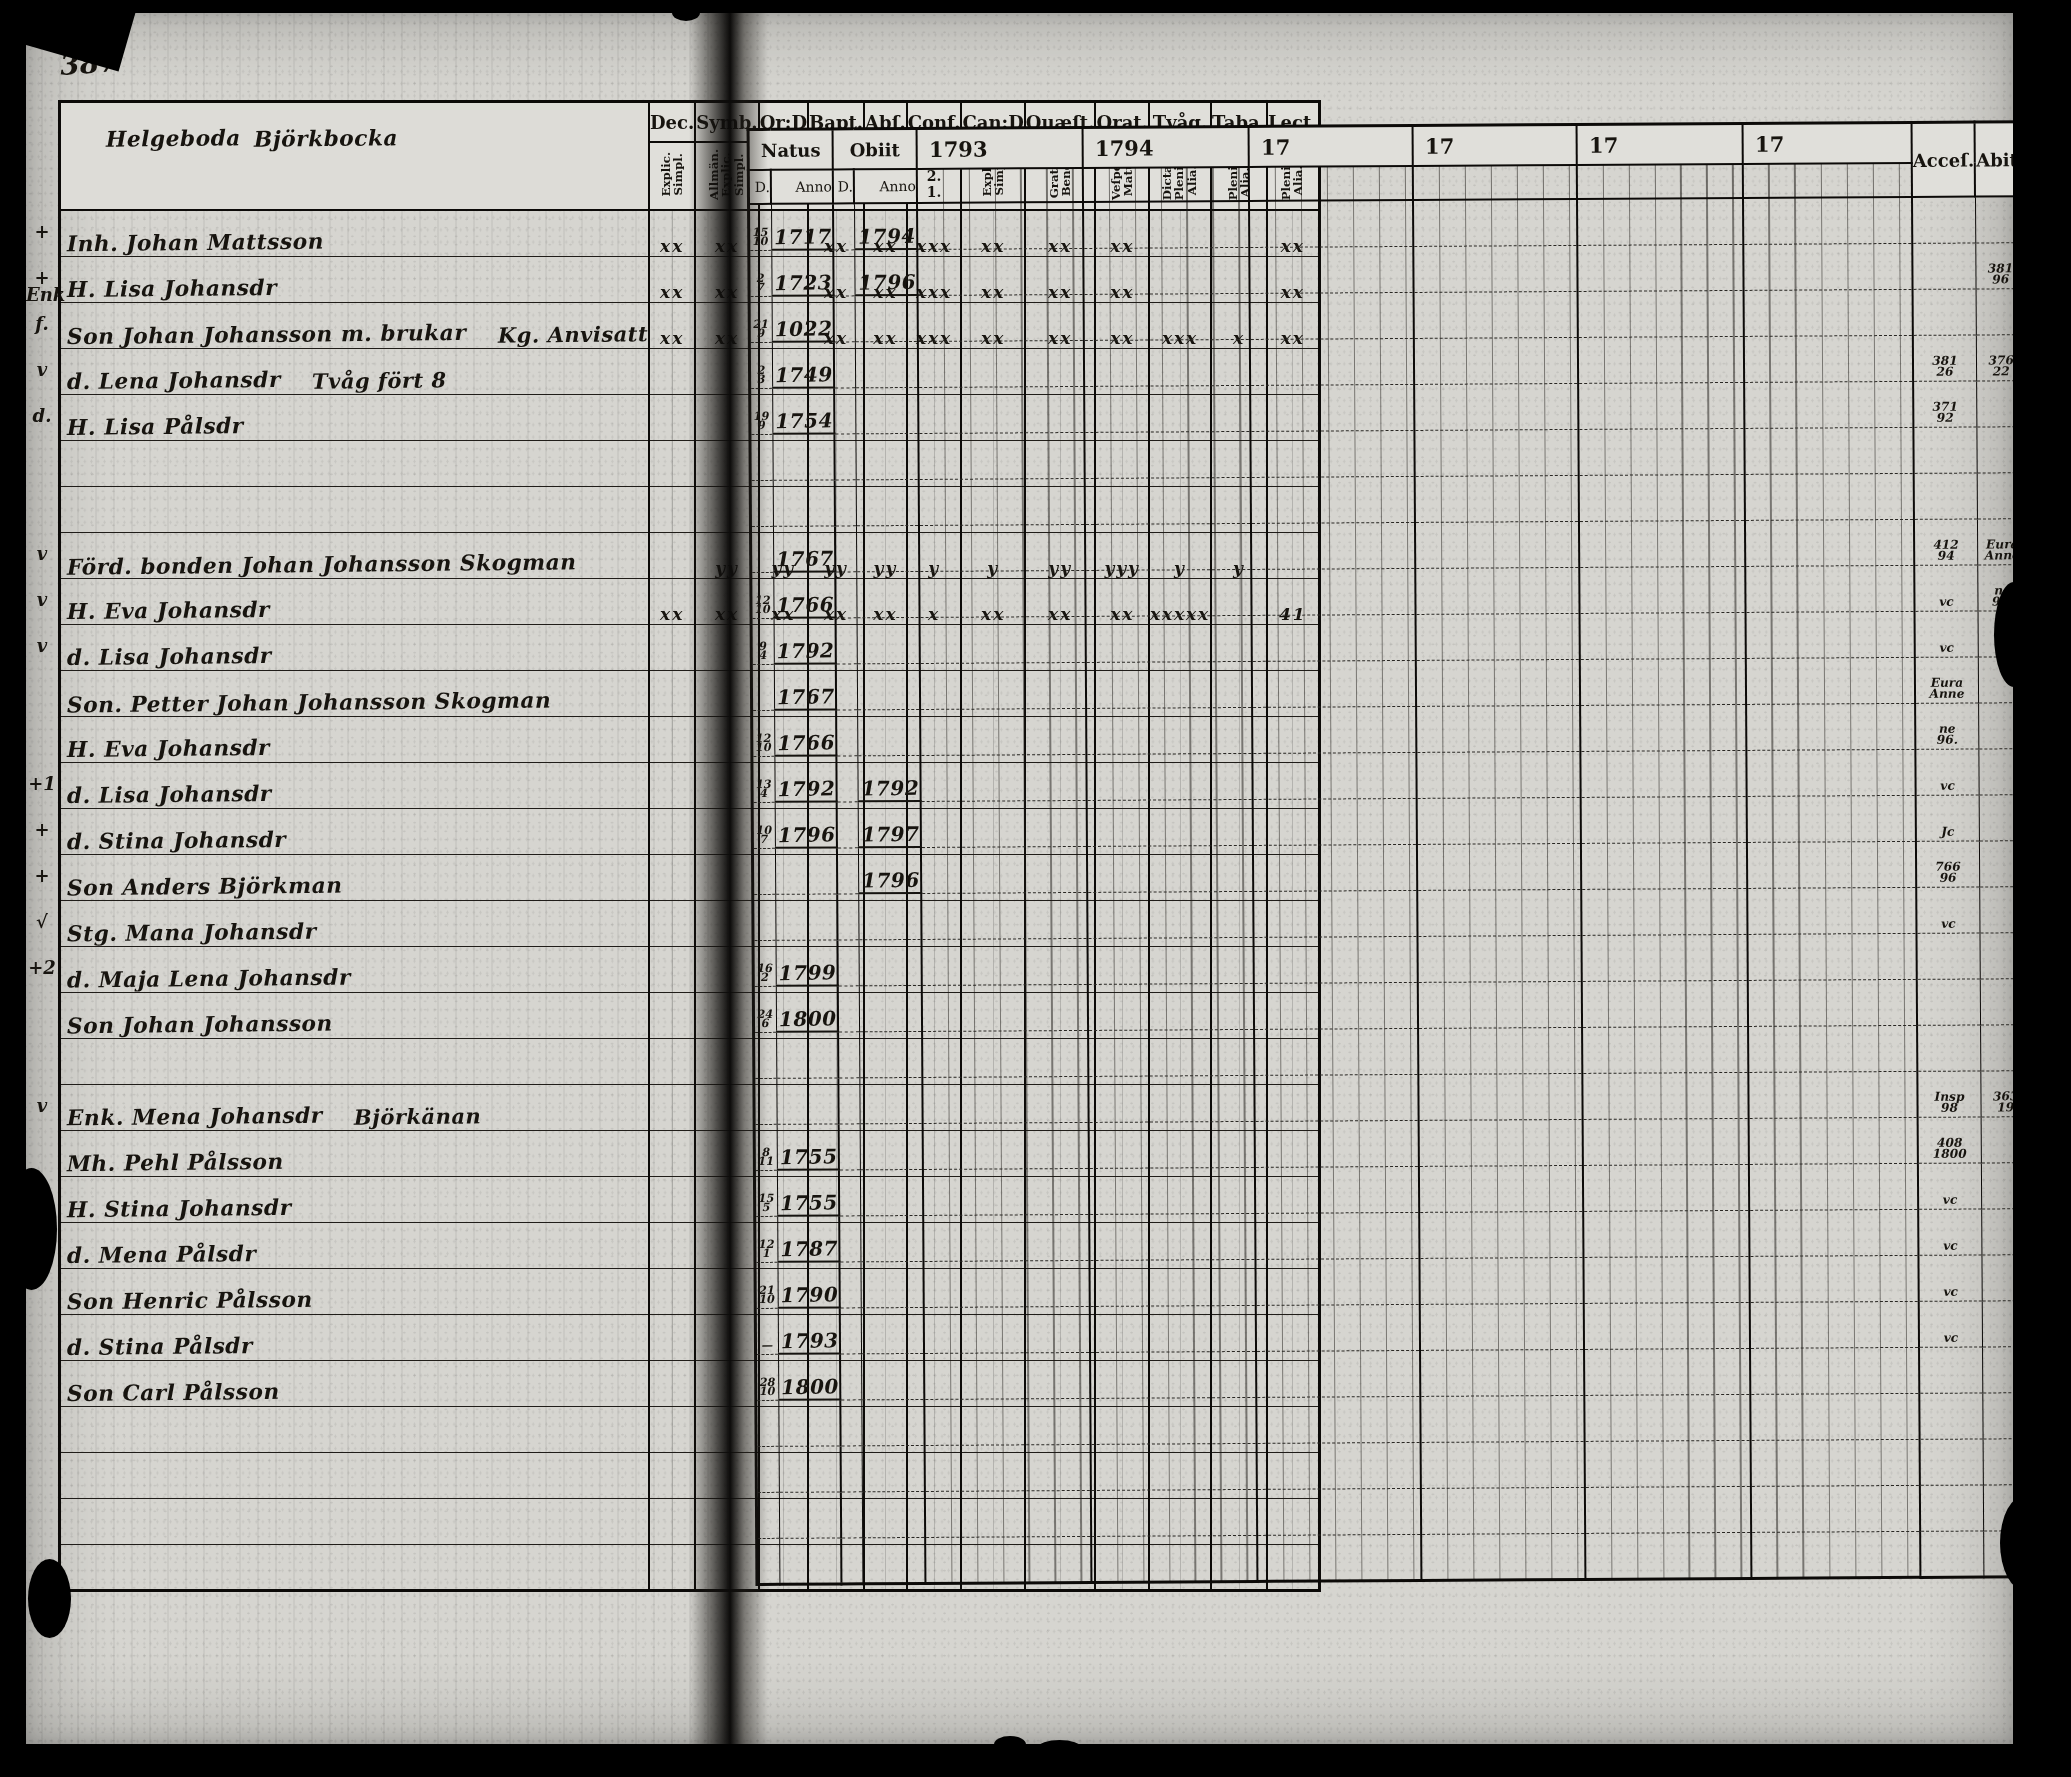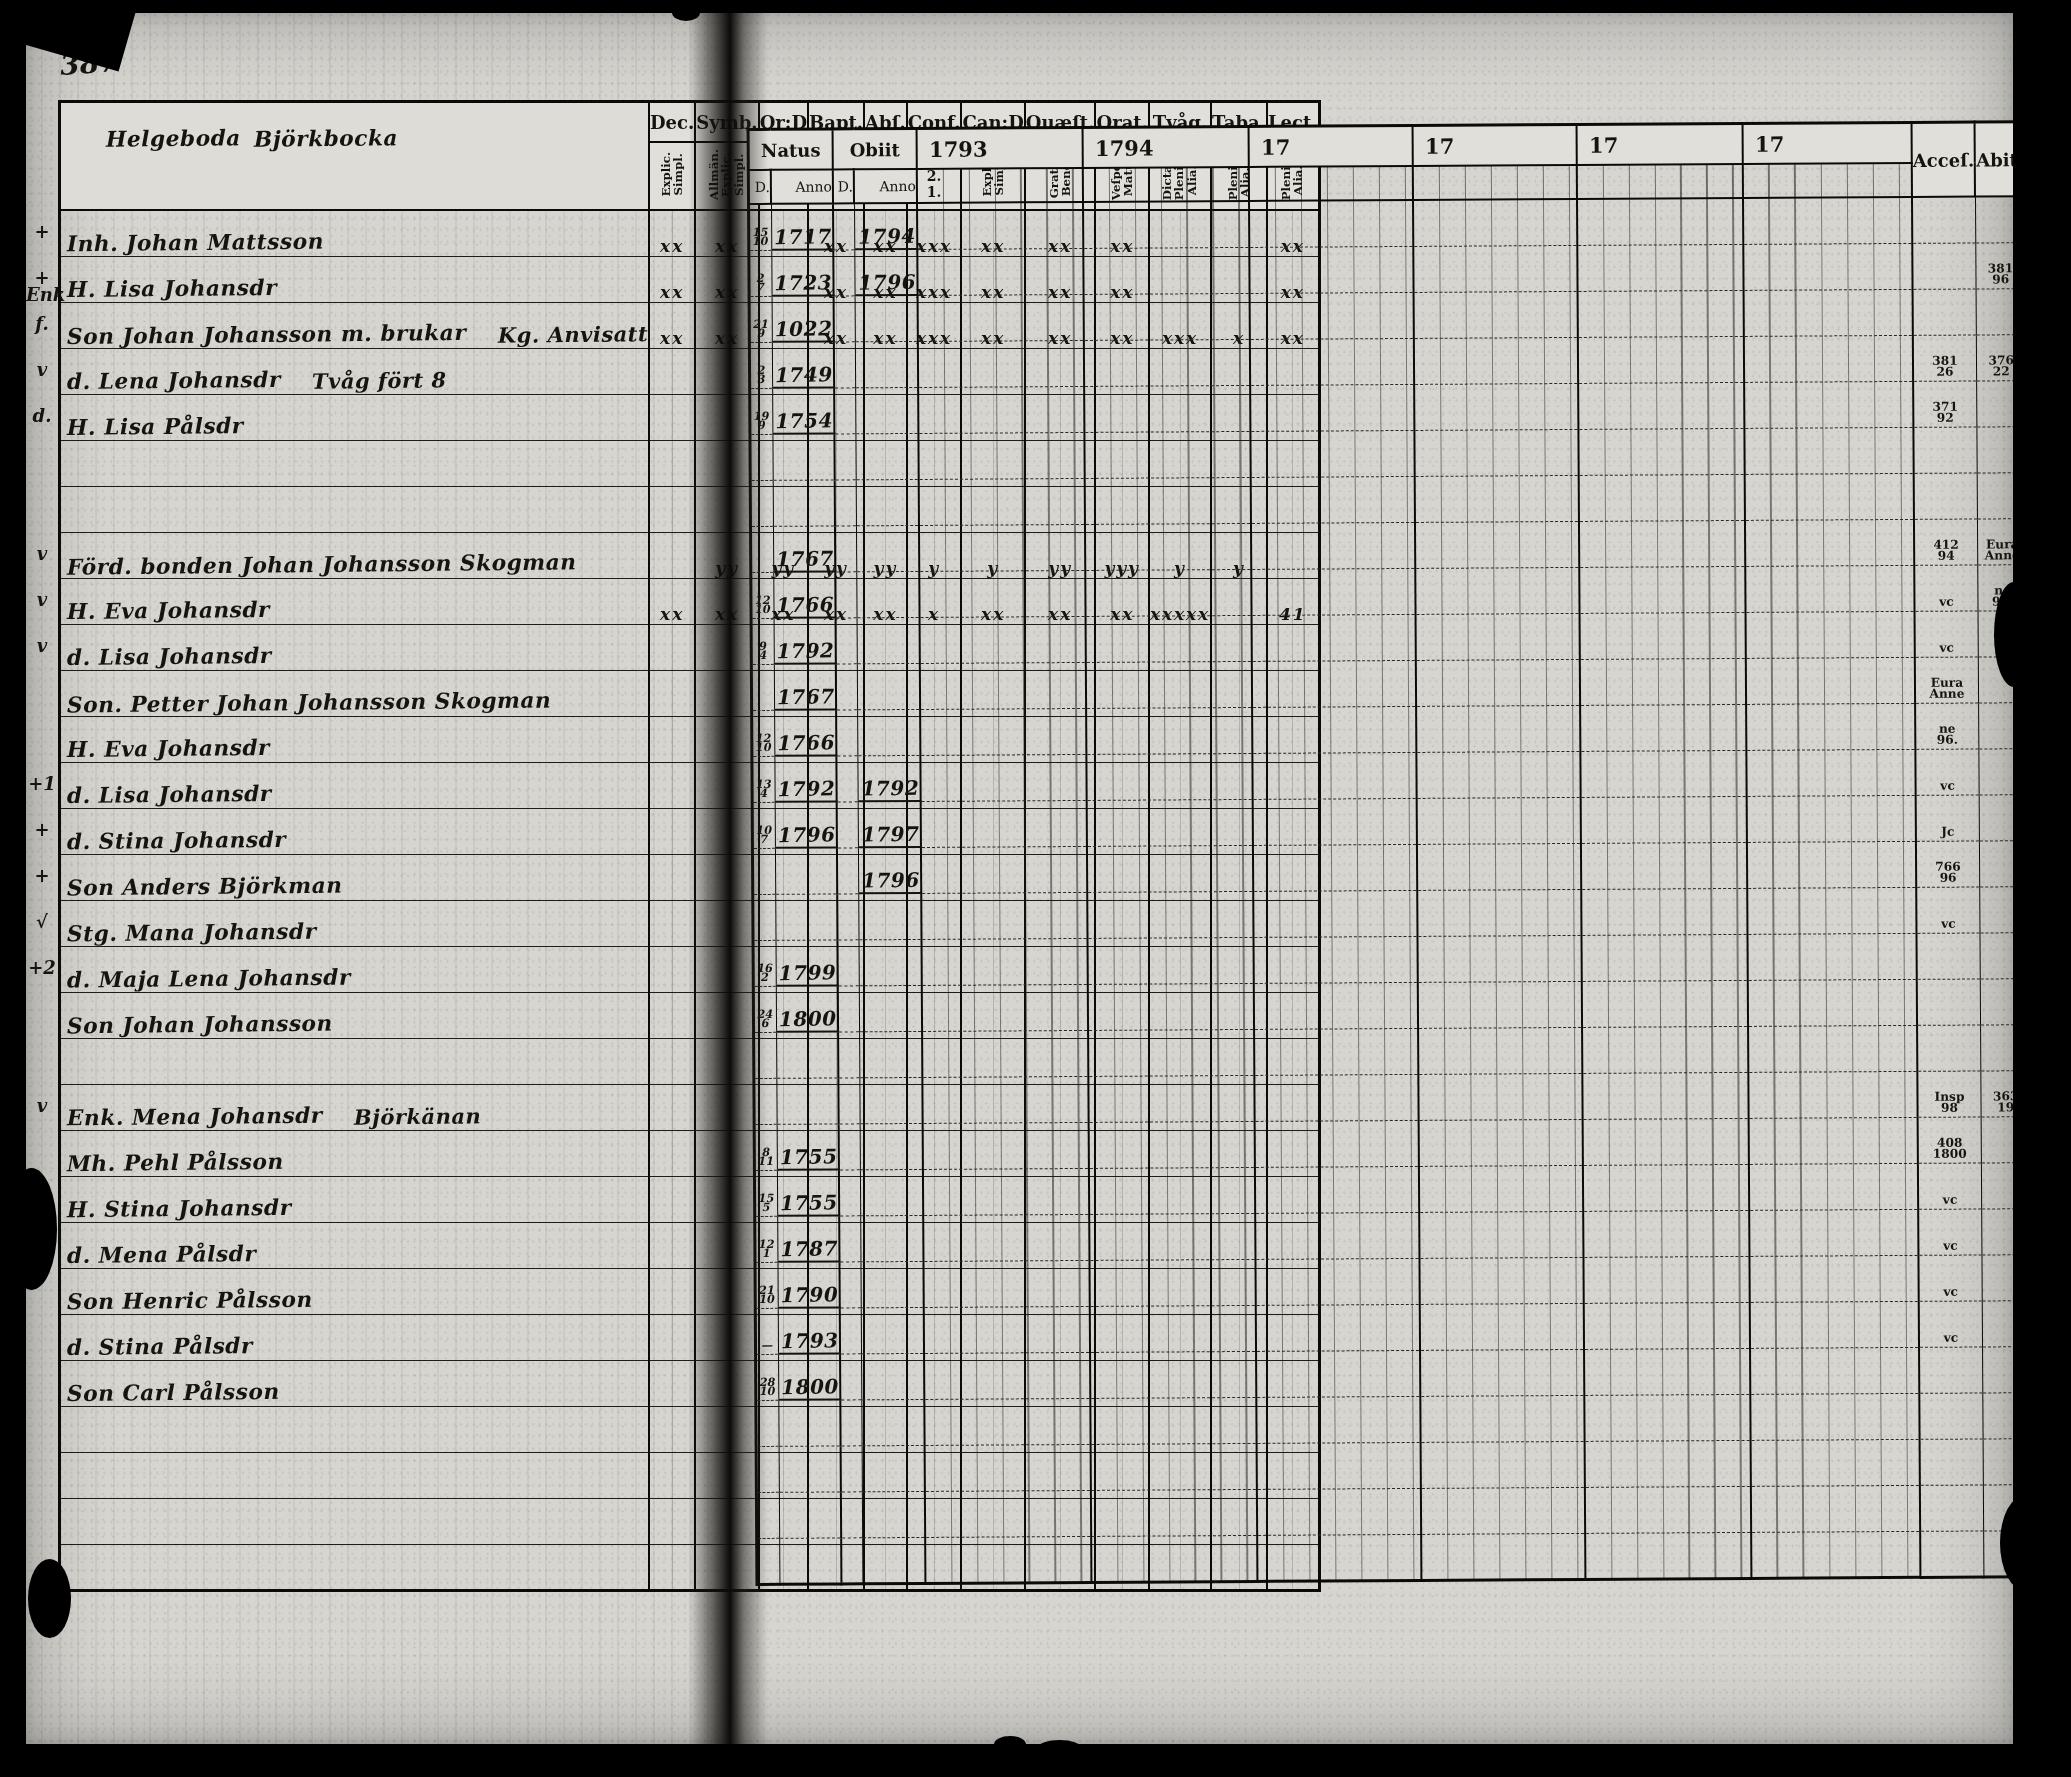--- a/index.html
+++ b/index.html
@@ -53,21 +53,21 @@
   .c-nata{border-right:2.8px solid #0c0a08;text-align:right;padding-left:2.8px;}
   .c-obd{border-right:1.9px solid #0c0a08;}
   .c-oba{border-right:2.8px solid #0c0a08;text-align:left;padding-left:3.8px;}
   .c-year{border-right:2.8px solid #0c0a08;
           background:repeating-linear-gradient(90deg,transparent 0 24.5px,rgba(25,22,18,.5) 24.5px 26px);}
   .c-accef{border-right:1.9px solid #0c0a08;text-align:center;}
   .c-abit{border-right:3.8px solid #0c0a08;text-align:center;}
   .yr{font-size:20px;}
   .frac{display:inline-block;font-size:11.3px;line-height:.85;font-style:italic;font-weight:bold;
         white-space:pre-line;text-align:center;padding-bottom:2.8px;}
-  .sm{display:inline-block;font-size:12.2px;line-height:.92;font-weight:bold;
+  .sm{display:inline-block;font-size:12.2px;line-height:.92;font-style:italic;font-weight:bold;
       white-space:pre-line;padding-bottom:1.9px;}
   
   #margin-col{position:absolute;left:26px;top:210px;width:32px;}
   .mrow{height:46px;text-align:center;font-size:18px;font-weight:bold;font-style:italic;
         white-space:pre-line;line-height:.95;padding-top:13px;box-sizing:border-box;}
   
   #gutter{position:absolute;left:689px;top:0;width:79px;height:1778px;z-index:5;pointer-events:none;
         background:linear-gradient(90deg,rgba(10,10,10,0) 0%,rgba(22,20,17,.55) 28%,#0c0b0a 52%,
                     rgba(32,29,25,.5) 70%,rgba(10,10,10,0) 100%);}
   

